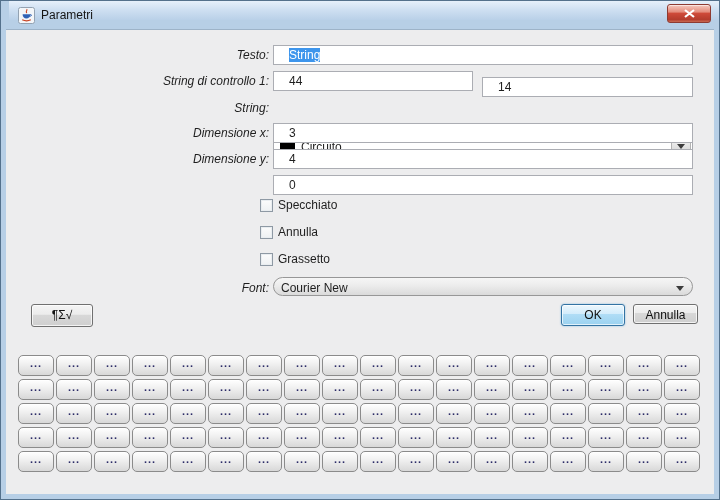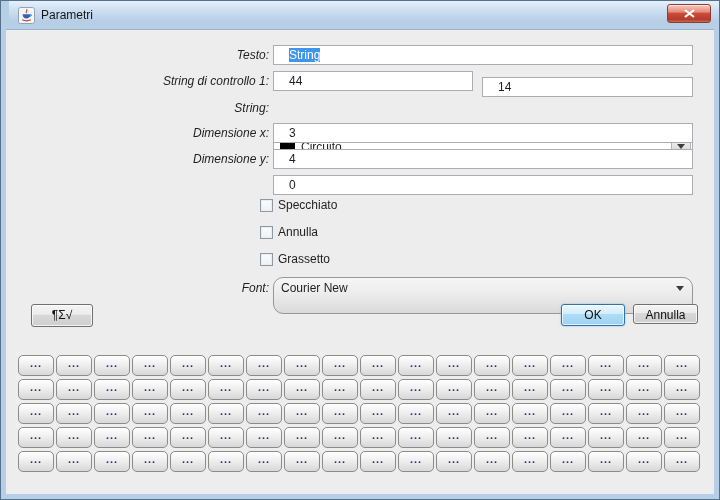--- a/index.html
+++ b/index.html
@@ -40,21 +40,21 @@
   .combo .arrbtn{
     position:absolute;top:1px;right:1px;bottom:1px;width:20px;border-radius:2px;
     background:linear-gradient(#f8f8f8,#e6e6e6 45%,#d2d2d2);
     border:1px solid #b2b2b2;box-sizing:border-box;
     display:flex;align-items:center;justify-content:center;
   }
   .tri{width:0;height:0;border-left:4px solid transparent;border-right:4px solid transparent;border-top:5px solid #3c3c3c;}
   .swatch{position:absolute;left:6px;top:5px;width:15px;height:11px;background:#000;}
   .combo .ctext{position:absolute;left:27px;top:4px;line-height:14px;}
   .combobtn{
-    position:absolute;height:37px;border:1px solid #979797;border-radius:10px;box-sizing:border-box;
+    position:absolute;height:19px;border:1px solid #979797;border-radius:10px;box-sizing:border-box;
     background:linear-gradient(#f6f6f6,#ececec 45%,#dadada);
   }
   .combobtn .ctext{position:absolute;left:7px;top:3px;line-height:14px;}
   .combobtn .tri{position:absolute;right:8px;top:8px;}
   .cb{
     position:absolute;width:13px;height:13px;box-sizing:border-box;
     border:1px solid #8e99a4;background:linear-gradient(#fcfcfc,#eef1f3);
     box-shadow:inset 0 0 0 1px #e9edf0;
   }
   .cblbl{position:absolute;line-height:14px;}

